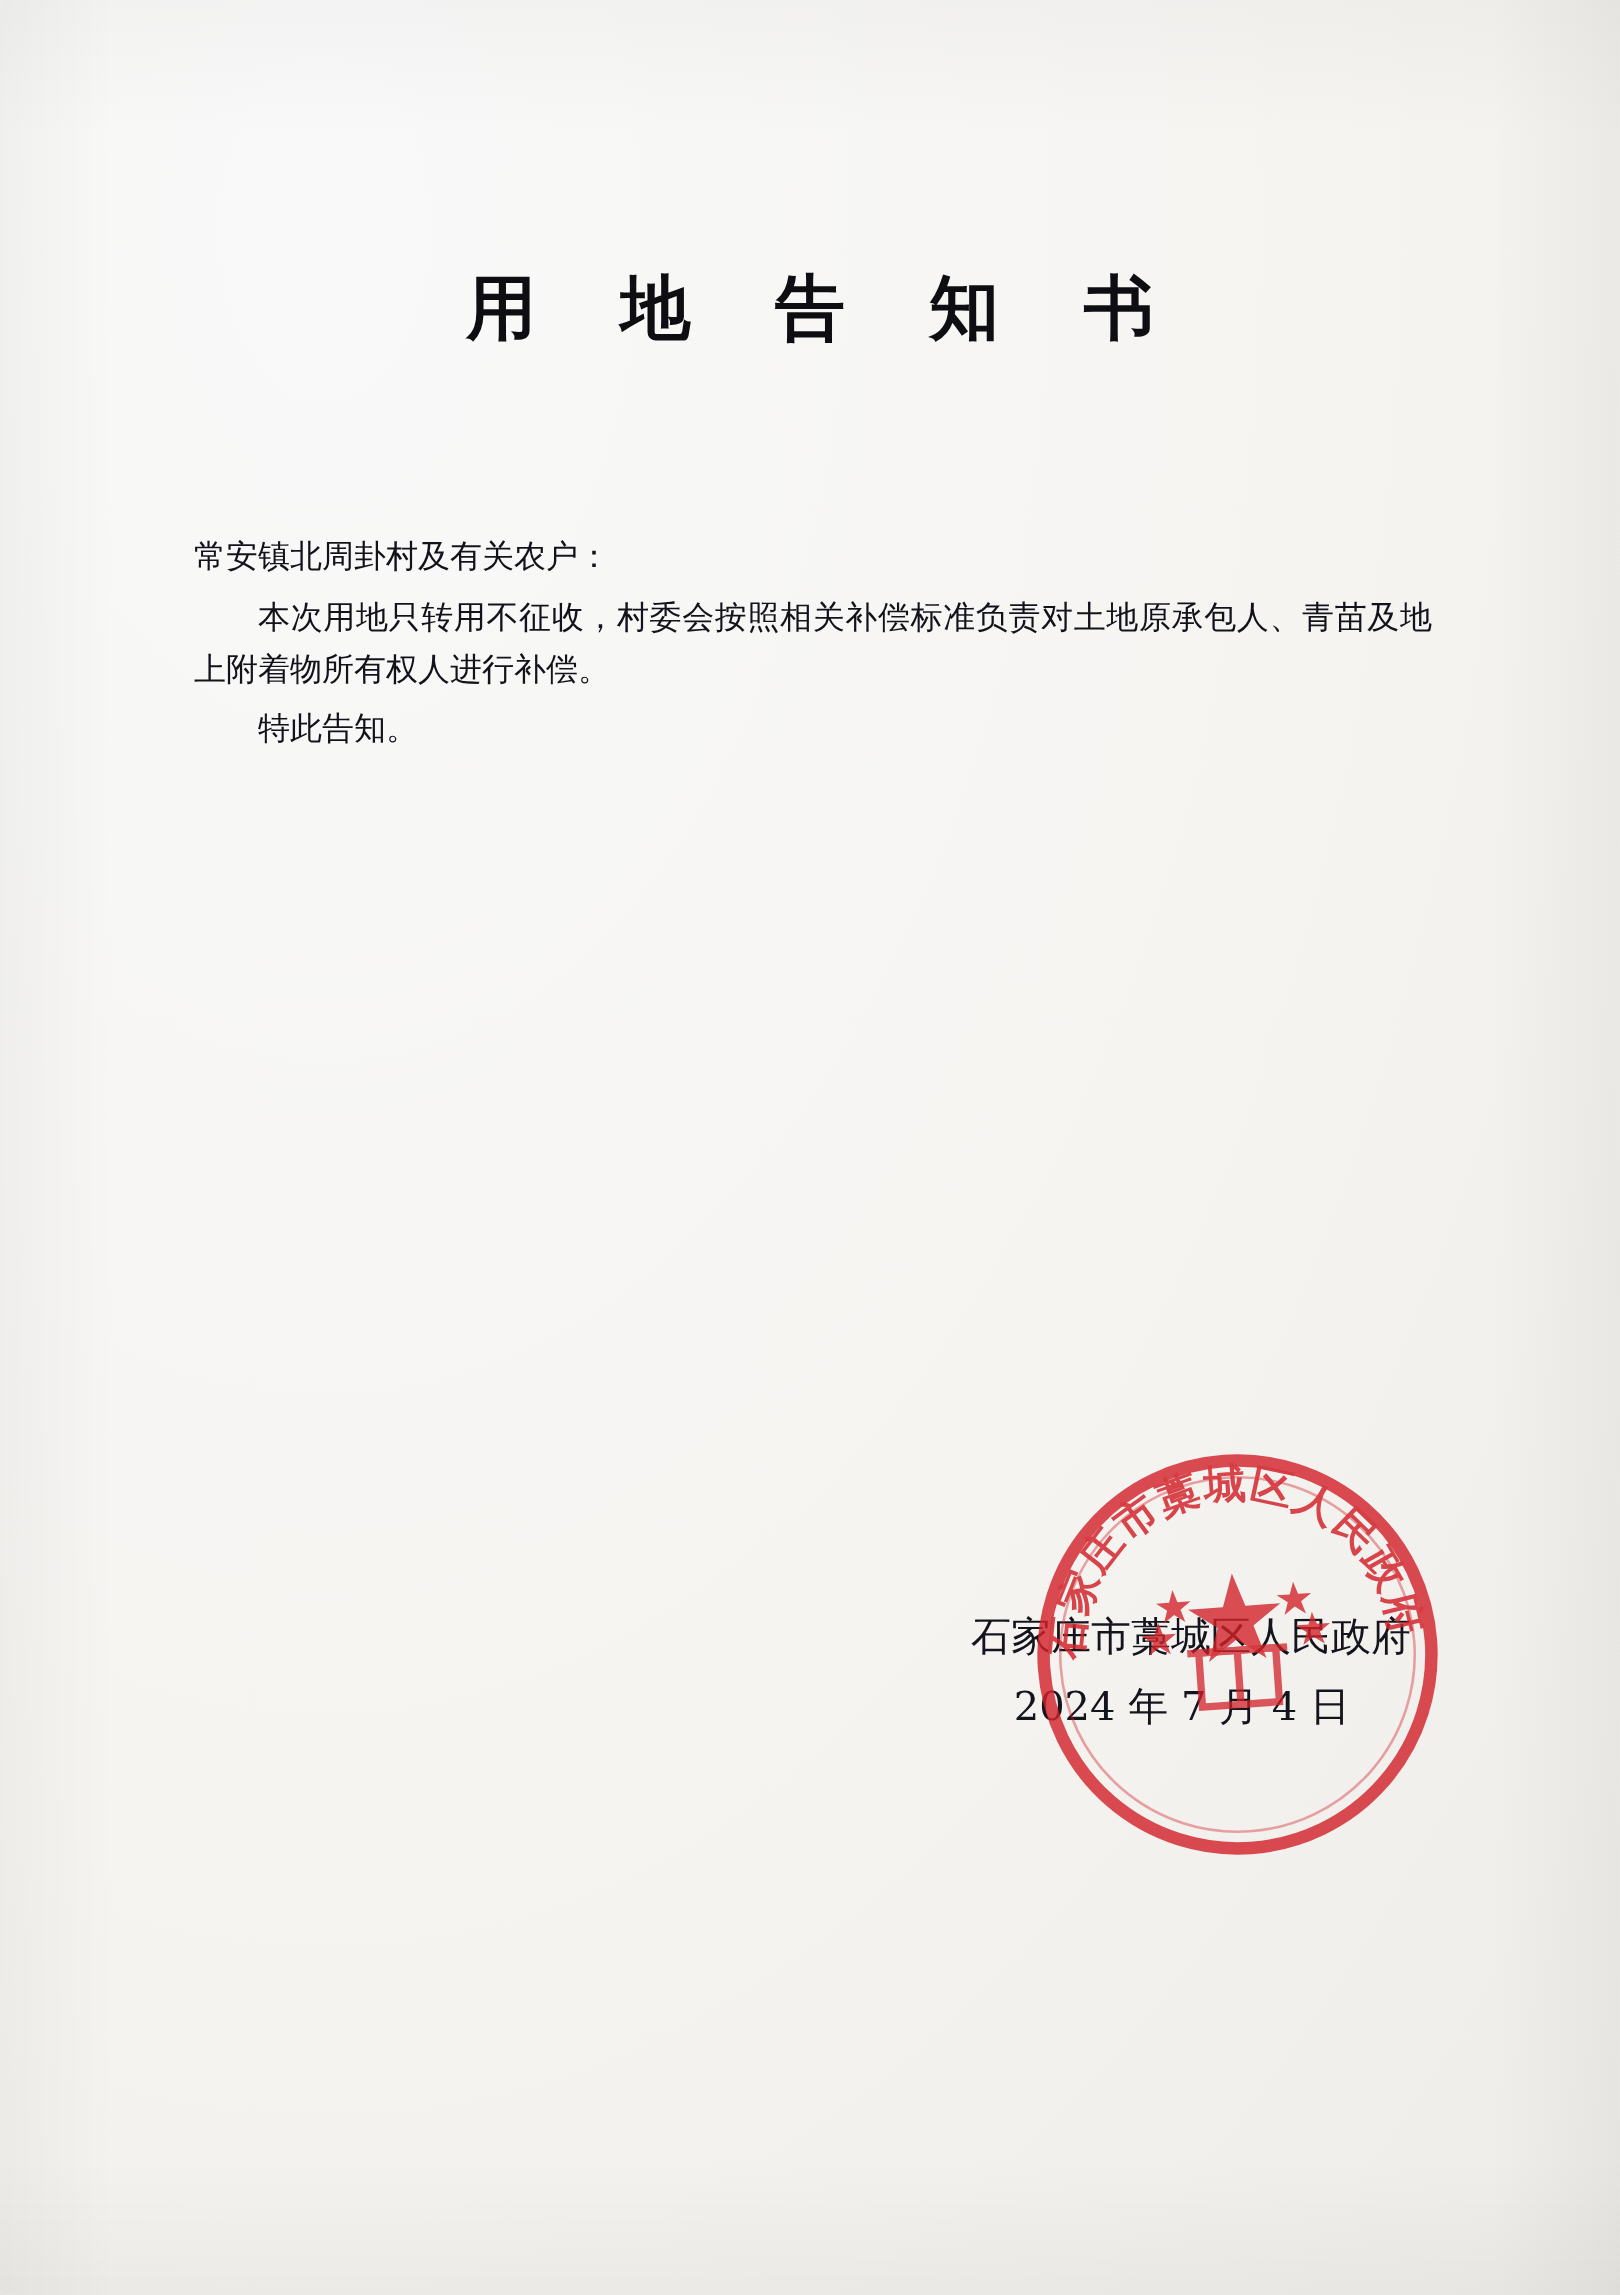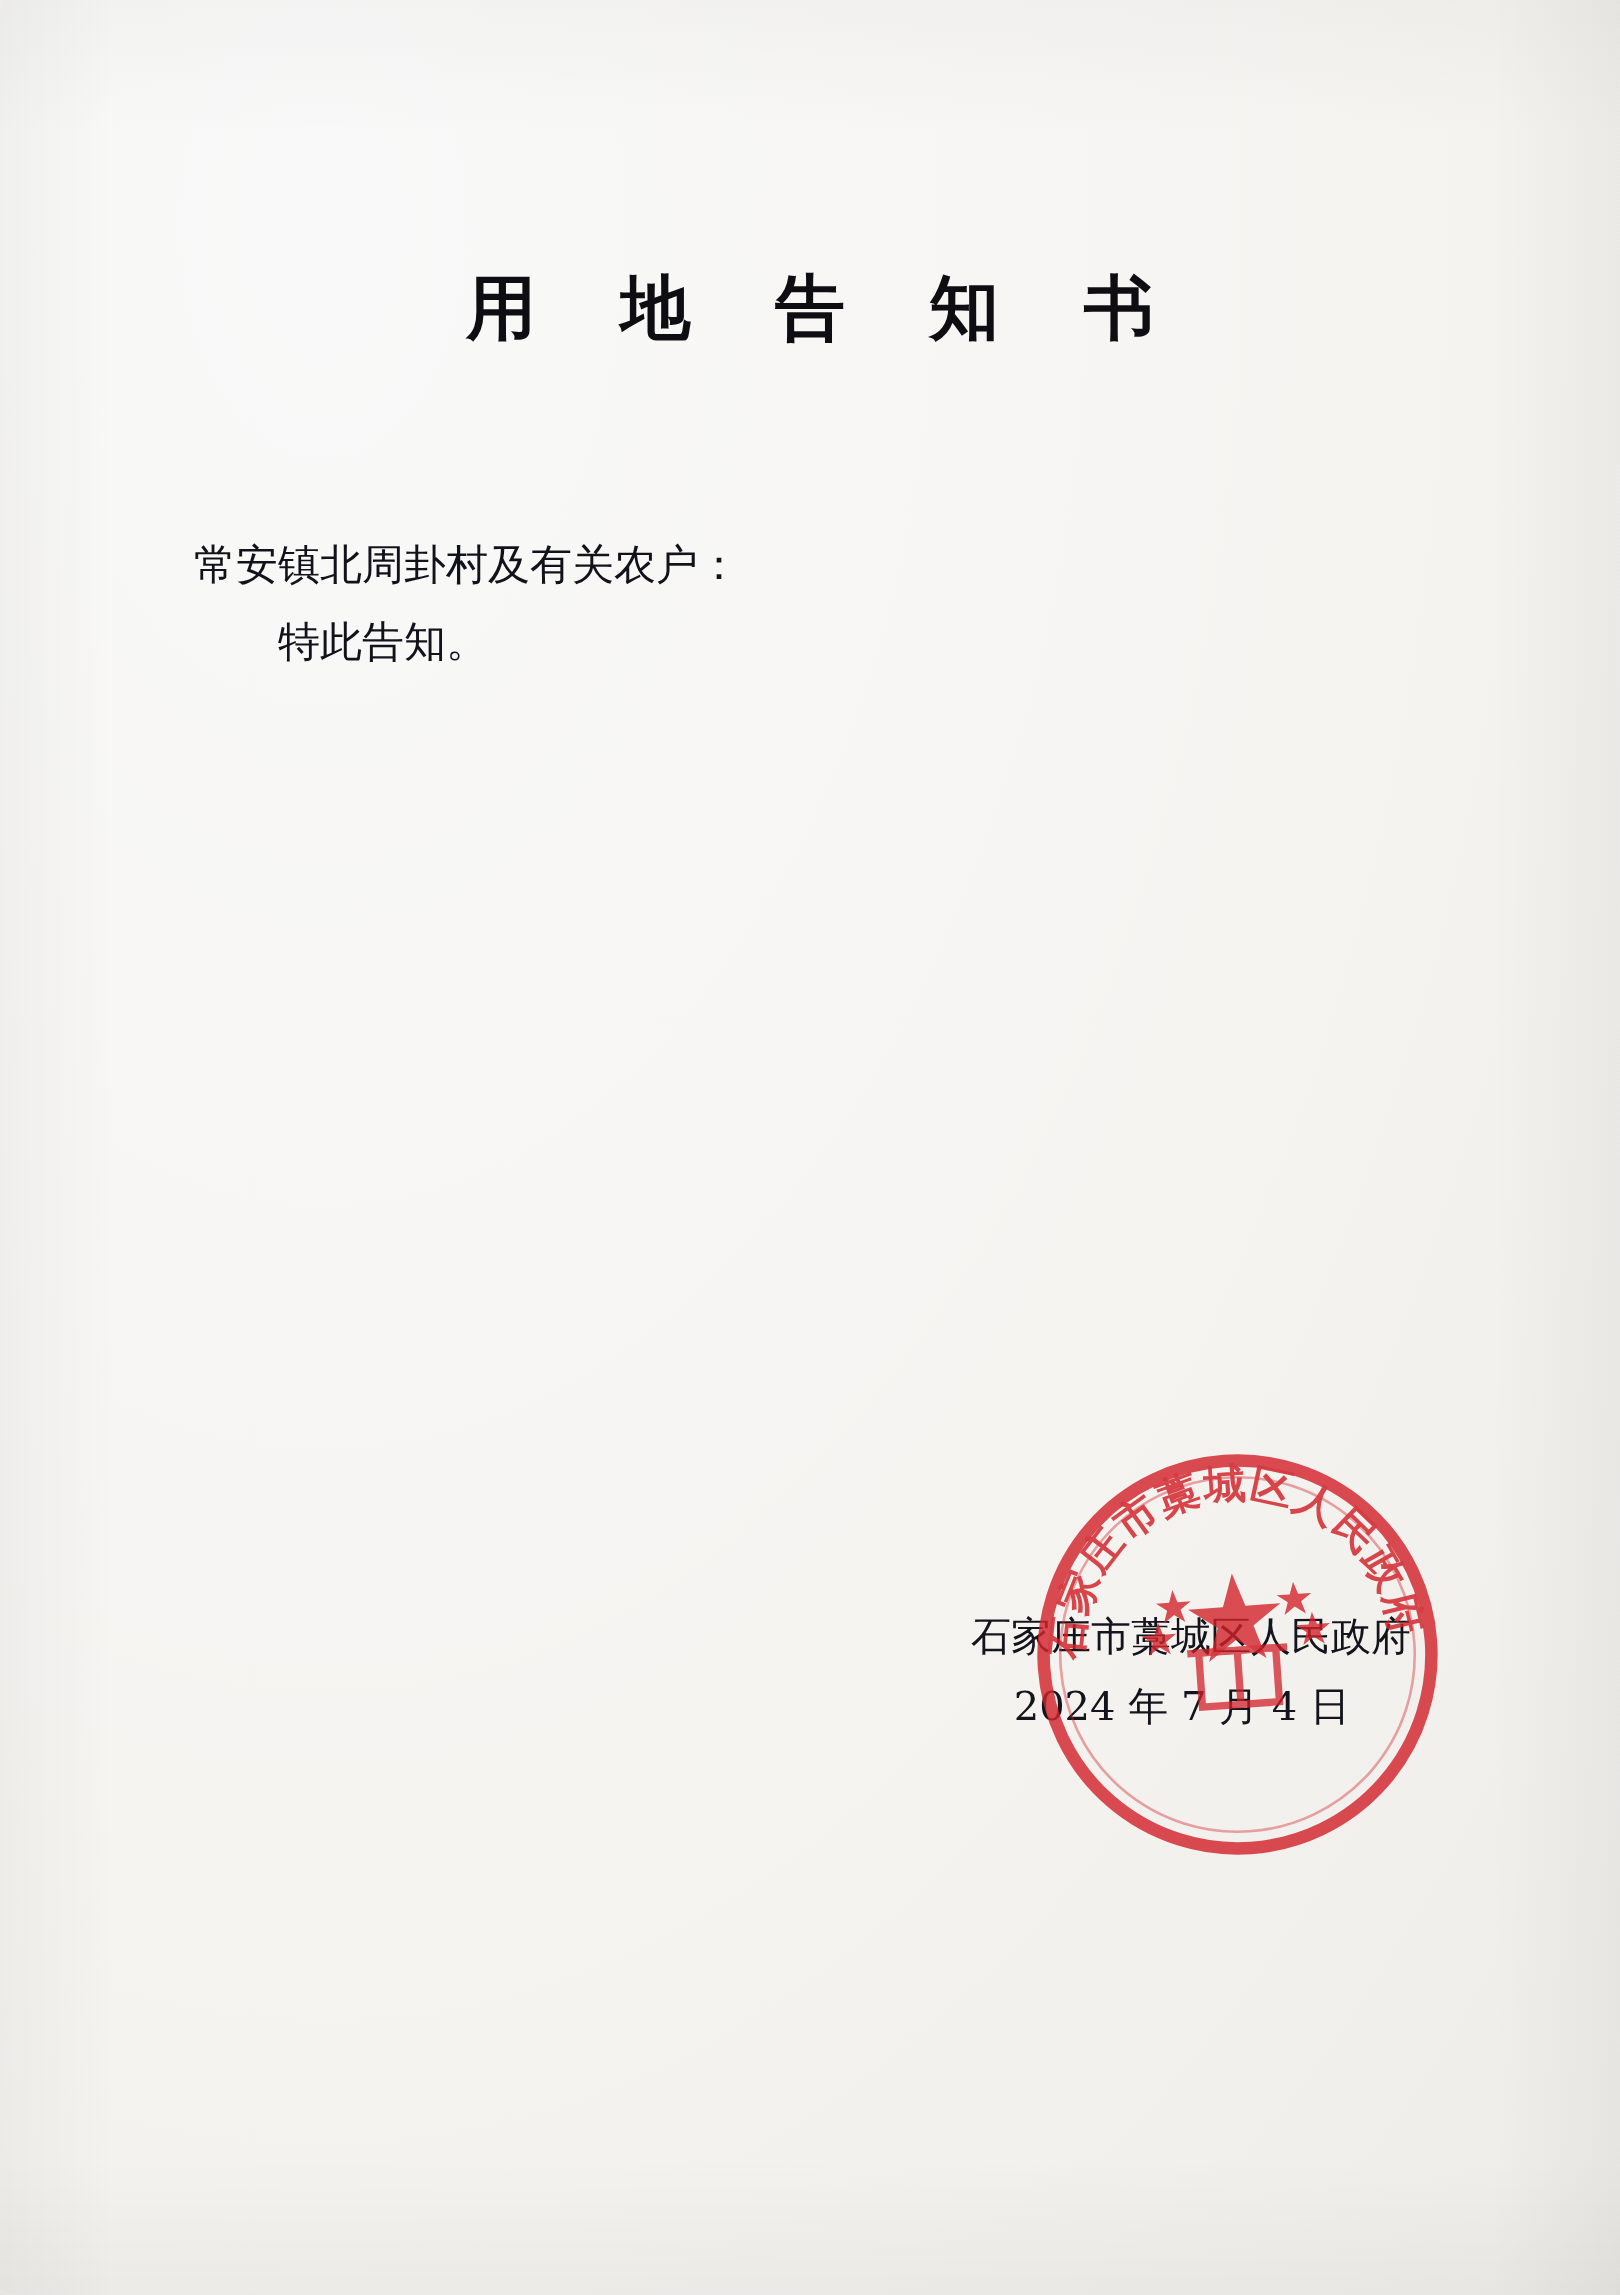--- a/index.html
+++ b/index.html
@@ -42,21 +42,21 @@
     font-size: 70px;
     letter-spacing: 30px;
     text-indent: 30px;
     color: #0d0d12;
   }
   .body-block {
     position: absolute;
     top: 531px;
     left: 194px;
     width: 1238px;
-    font-size: 42px;
+    font-size: 32px;
     line-height: 1.62;
     color: #12121a;
     font-family: "DejaVu Serif", "Liberation Serif", serif;
   }
   .salutation {
     margin: 0 0 9.4px 0;
     text-align: justify;
     text-justify: inter-ideograph;
   }
   .para {
@@ -98,20 +98,21 @@
 <body>
 
 <div class="page">
 
   <div class="paper-shade"></div>
 
   <div class="doc-title">用 地 告 知 书</div>
 
   <div class="body-block">
     <p class="salutation">常安镇北周卦村及有关农户：</p>
+    <p class="para">本次用地只转用不征收，村委会按照相关补偿标准负责对土地原承包人、青苗及地上附着物所有权人进行补偿。</p>
     <p class="para">特此告知。</p>
   </div>
 
   <div class="signature">
     <span class="sig-line">石家庄市藁城区人民政府</span>
     <span class="sig-date">2024 年 7 月 4 日</span>
   </div>
 
   <div class="seal">
     <svg viewBox="0 0 400 400" xmlns="http://www.w3.org/2000/svg">

